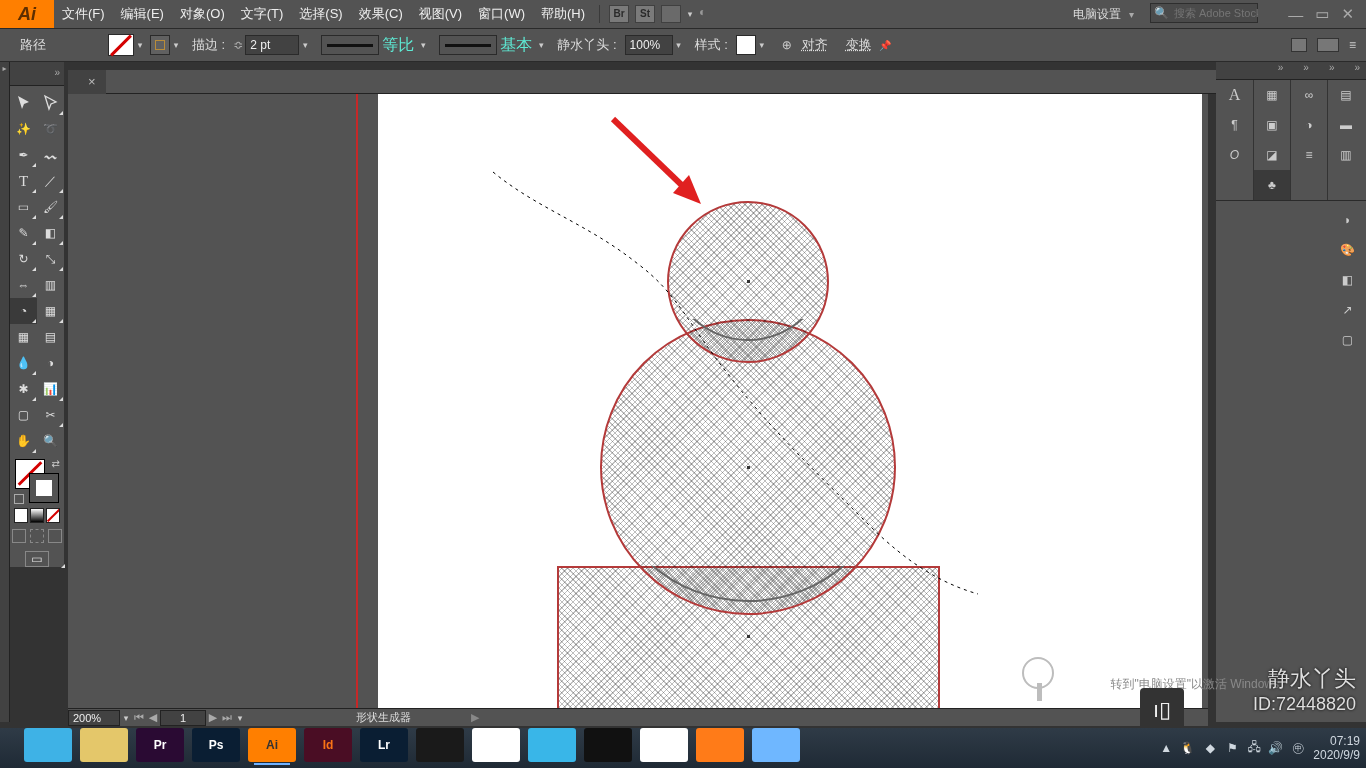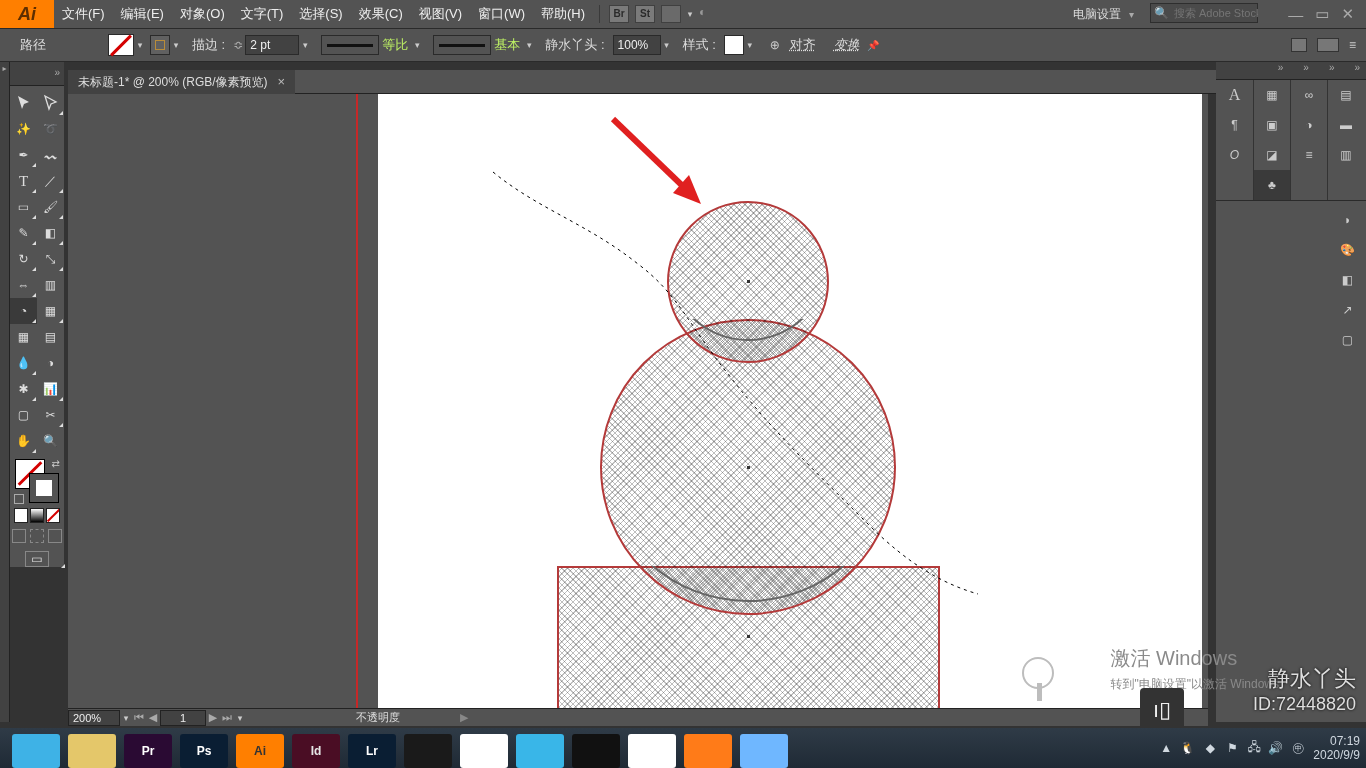--- a/index.html
+++ b/index.html
@@ -21,21 +21,21 @@
 #optbar { position: absolute; left: 0; top: 28px; width: 100%; height: 34px; background: #535353; border-top: 1px solid #2a2a2a; border-bottom: 1px solid #2a2a2a; display: flex; align-items: center; padding: 0 10px; }
 #optbar .lbl { color: #ddd; margin: 0 8px 0 10px; font-size: 13px; }
 .opt-swatch { width: 26px; height: 22px; border: 1px solid #2a2a2a; background: #fff; position: relative; }
 .opt-swatch .redslash { position: absolute; left: -2px; top: 9px; width: 28px; height: 3px; background: #d40000; transform: rotate(-45deg); }
 .mini-arrow { width: 12px; color: #ccc; font-size: 9px; text-align: center; }
 .opt-sq { width: 20px; height: 20px; border: 1px solid #2a2a2a; margin-left: 4px; background: #606060; }
 .opt-sq .inset { width: 10px; height: 10px; border: 1px solid #b88c3a; margin: 4px auto; }
 .num-field { width: 54px; height: 20px; background: #424242; border: 1px solid #2a2a2a; color: #eee; padding: 0 4px; font-size: 12px; }
 .stroke-prev { width: 58px; height: 20px; border: 1px solid #2a2a2a; display: flex; align-items: center; justify-content: center; background: #535353; }
 .stroke-prev .bar { width: 46px; height: 3px; background: #111; }
-.prof-label { color: #bef264; margin: 0 3px; font-size: 13px; }
+.prof-label { color: #5eead4; margin: 0 3px; font-size: 16px; }
 .opt-fill-sq { width: 20px; height: 20px; background: #fff; border: 1px solid #2a2a2a; }
 #optbar .spacer { flex: 1; }
 .right-panel-icon { width: 16px; height: 14px; background: #777; margin-left: 10px; border: 1px solid #333; }
 
 
 #leftgutter { position: absolute; left: 0; top: 62px; width: 10px; height: 660px; background: #424242; border-right: 1px solid #222; }
 #leftgutter .dot { width: 8px; height: 8px; margin: 2px auto; color: #aaa; font-size: 8px; text-align: center; }
 #toolbox { position: absolute; left: 10px; top: 86px; width: 54px; background: #535353; padding-top: 4px; }
 #tool-header { position: absolute; left: 10px; top: 62px; width: 54px; height: 24px; background: #424242; border-bottom: 1px solid #222; color: #aaa; font-size: 10px; text-align: right; padding-right: 4px; line-height: 22px; }
 .tb-row { display: flex; }
@@ -105,21 +105,21 @@
 #watermark .t2 { font-size: 12px; margin-top: 4px; }
 #wm-icon { position: absolute; right: 312px; bottom: 79px; width: 32px; height: 32px; border: 2px solid #bdbdbd; border-radius: 50%; pointer-events: none; }
 #wm-icon:after { content: ""; position: absolute; left: 13px; top: 24px; width: 5px; height: 18px; background: #bdbdbd; }
 
 
 #author-wm { position: absolute; right: 10px; bottom: 53px; color: #dedede; font-size: 22px; text-align: right; text-shadow: 0 0 3px #000; pointer-events: none; }
 #author-wm .line2 { font-size: 18px; }
 #author-glyph { position: absolute; right: 182px; bottom: 36px; width: 44px; height: 44px; background: #333; color: #eee; font-size: 22px; display: flex; align-items: center; justify-content: center; border-radius: 4px; pointer-events: none; }
 
 
-#taskbar { position: absolute; left: 0; bottom: 0; width: 100%; height: 40px; background: linear-gradient(#2f3b47,#1f2a35); display: flex; align-items: flex-end; padding: 0 8px; }
+#taskbar { position: absolute; left: 0; bottom: 0; width: 100%; height: 40px; background: linear-gradient(#2f3b47,#1f2a35); display: flex; align-items: flex-start; padding: 0 20px; }
 .tb-app { width: 48px; height: 34px; margin: 0 4px; border-radius: 3px; display: flex; align-items: center; justify-content: center; color: #fff; font-size: 12px; font-weight: 700; position: relative; }
 .tb-app.active:after { content: ""; position: absolute; left: 6px; right: 6px; bottom: -3px; height: 2px; background: #6fb1ff; }
 #tray { position: absolute; right: 6px; bottom: 0; height: 40px; display: flex; align-items: center; gap: 8px; color: #d0d8e0; font-size: 12px; }
 .tray-ic { width: 14px; height: 14px; display: flex; align-items: center; justify-content: center; }
 #clock { text-align: right; line-height: 14px; }
 </style>
 </head>
 <body>
 
 <div id="menubar">
@@ -184,21 +184,21 @@
   <span class="mini-arrow">▾</span>
   <span class="lbl">静水丫头 :</span>
   <input class="num-field" style="width: 48px;" value="100%">
   <span class="mini-arrow">▾</span>
   <span class="lbl">样式 :</span>
   <div class="opt-fill-sq"></div>
   <span class="mini-arrow">▾</span>
   <div style="width:14px"></div>
   <span style="color:#ccc">⊕</span>
   <span class="lbl" style="text-decoration:underline dotted;">对齐</span>
-  <span class="lbl" style="text-decoration:underline dotted;font-style:italic;">变换</span>
+  <span class="lbl" style="text-decoration:underline dotted;">变换</span>
   <span style="color:#ccc;font-size:10px">📌</span>
   <div class="spacer"></div>
   <div class="right-panel-icon"></div>
   <div class="right-panel-icon" style="width:22px;"></div>
   <span style="color:#ccc;margin-left:10px">≡</span>
 </div>
 
 <div id="leftgutter">
   <div class="dot">▸</div>
 </div>
@@ -290,21 +290,20 @@
     <div class="mode" style="border-style:dashed;"></div>
     <div class="mode"></div>
   </div>
   <div id="screen-modes">
       <div class="mode">▭<div class="corner-tri" style="right:-1px;bottom:-1px;"></div></div>
     </div>
 </div>
 
 <div id="doctab-strip"></div>
 <div id="doctab">
-  <span>未标题-1* @ 200% (RGB/像素预览)</span>
   <span class="close">×</span>
 </div>
 
 <div id="canvas-bg"></div>
 <div id="ruler-guide"></div>
 <div id="artboard">
   <div id="shape-rect" class="crosshatch"></div>
   <div id="big-bottom-arc"></div>
   <div id="shape-big" class="crosshatch"></div>
   <div id="sml-bottom-arc"></div>
@@ -360,51 +359,50 @@
     <div class="rp-cell">◗</div>
     <div class="rp-cell">🎨</div>
     <div class="rp-cell">◧</div>
     <div class="rp-cell">↗</div>
     <div class="rp-cell">▢</div>
   </div>
 </div>
 
 <div id="wm-icon"></div>
 <div id="watermark">
-  <div class="t1">激活 Windows</div>
   <div class="t2">转到"电脑设置"以激活 Windows。</div>
 </div>
 
 <div id="statusbar">
   <input id="zoom-field" value="200%" style="">
   <span class="mini-arrow">▾</span>
   <span class="sb-nav">⏮</span>
   <span class="sb-nav">◀</span>
   <input id="artnum-field" value="1" style="">
   <span class="sb-nav">▶</span>
   <span class="sb-nav">⏭</span>
   <span class="mini-arrow">▾</span>
-  <span id="sb-tool">不透明度</span>
+  <span id="sb-tool">形状生成器</span>
   <span id="sb-playhead">▶</span>
 </div>
 
 <div id="author-glyph">ı▯</div>
 <div id="author-wm">
   <div>静水丫头</div>
   <div class="line2">ID:72448820</div>
 </div>
 
 <div id="taskbar">
   <div id="tb-apps" style="display:flex;">
       <div class="tb-app" style="background: rgb(62, 178, 230); color: rgb(255, 255, 255);"></div>
       <div class="tb-app" style="background: rgb(228, 199, 106); color: rgb(51, 51, 51);"></div>
       <div class="tb-app" style="background: rgb(42, 10, 51); color: rgb(255, 255, 255);">Pr</div>
       <div class="tb-app" style="background: rgb(10, 30, 51); color: rgb(255, 255, 255);">Ps</div>
       <div class="tb-app active" style="background: rgb(255, 127, 0); color: rgb(51, 51, 51);">Ai</div>
-      <div class="tb-app" style="background: rgb(74, 13, 36); color: #e5e5e5;">Id</div>
+      <div class="tb-app" style="background: rgb(74, 13, 36); color: #f97316;">Id</div>
       <div class="tb-app" style="background: rgb(10, 30, 51); color: rgb(255, 255, 255);">Lr</div>
       <div class="tb-app" style="background: rgb(26, 26, 26); color: rgb(255, 255, 255);"></div>
       <div class="tb-app" style="background: rgb(255, 255, 255); color: rgb(51, 51, 51);"></div>
       <div class="tb-app" style="background: rgb(57, 182, 232); color: rgb(255, 255, 255);"></div>
       <div class="tb-app" style="background: rgb(17, 17, 17); color: rgb(255, 255, 255);"></div>
       <div class="tb-app" style="background: rgb(255, 255, 255); color: rgb(51, 51, 51);"></div>
       <div class="tb-app" style="background: rgb(255, 123, 24); color: rgb(255, 255, 255);"></div>
       <div class="tb-app" style="background: rgb(111, 183, 255); color: rgb(255, 255, 255);"></div>
     </div>
   <div id="tray">

